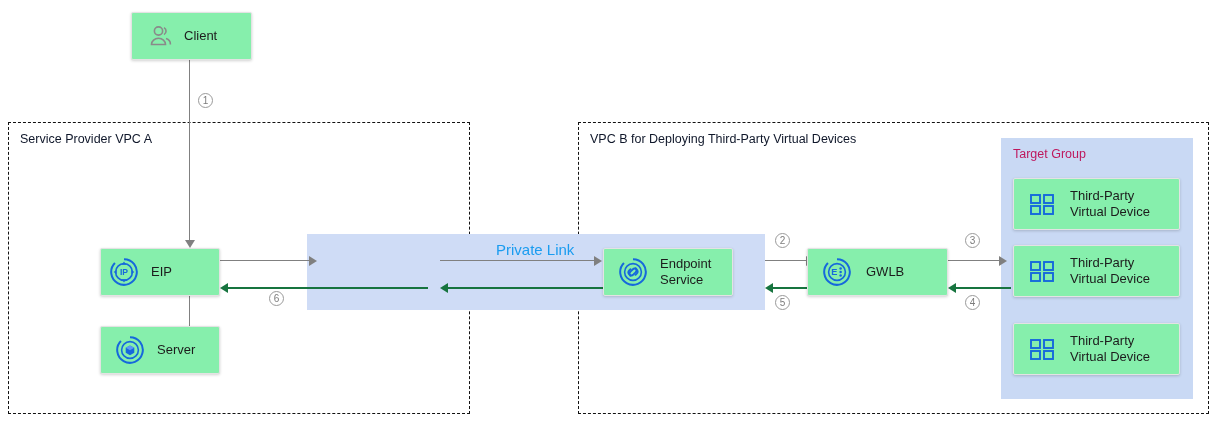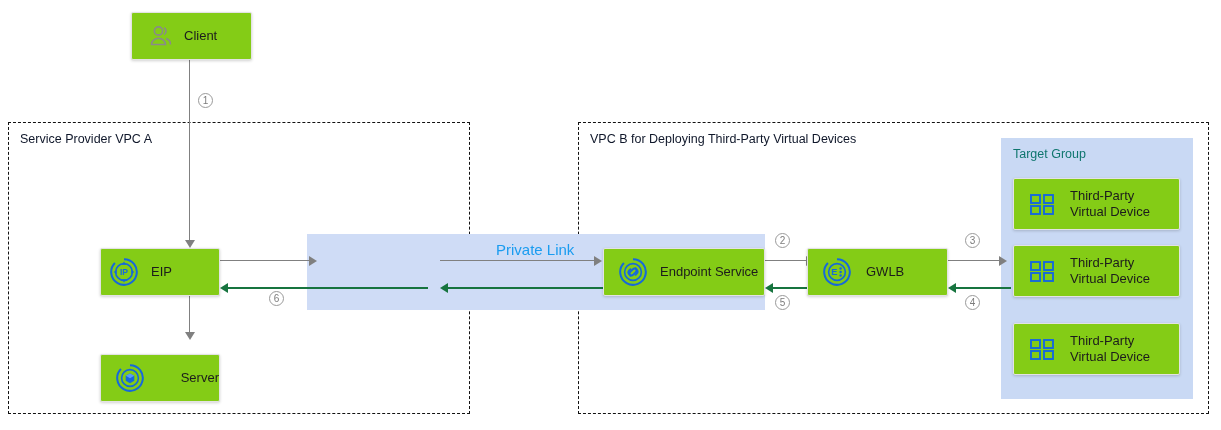--- a/index.html
+++ b/index.html
@@ -6,23 +6,23 @@
   body{font-family:"Liberation Sans", sans-serif;}
   #stage{position:relative;width:1221px;height:430px;background:#fff;overflow:hidden;}
 
   .vpc{position:absolute;border:1.6px dashed #111;box-sizing:border-box;background:transparent;}
   .vpc-title{position:absolute;font-size:12.5px;color:#0f172a;white-space:nowrap;}
 
   .band{position:absolute;background:#cfdcf6;}
   .band-label{position:absolute;font-size:15px;color:#1a9cf0;white-space:nowrap;}
 
   .tg{position:absolute;background:#c9d9f4;}
-  .tg-title{position:absolute;font-size:12.5px;color:#0f766e;white-space:nowrap;}
+  .tg-title{position:absolute;font-size:12.5px;color:#be185d;white-space:nowrap;}
 
-  .node{position:absolute;background:#84cc16;border:1px solid #e3e3e3;border-radius:2px;
+  .node{position:absolute;background:#86efac;border:1px solid #e3e3e3;border-radius:2px;
         box-shadow:0 1px 3px rgba(0,0,0,.18);display:flex;align-items:center;box-sizing:border-box;}
   .node .ico{flex:0 0 auto;display:flex;align-items:center;justify-content:center;}
   .node .lbl{font-size:13px;color:#1c1c1c;line-height:1.25;white-space:pre-line;}
 
   .line{position:absolute;background:#808080;}
   .gline{position:absolute;background:#17743f;}
   .arrow{position:absolute;width:0;height:0;}
   .a-down{border-left:5px solid transparent;border-right:5px solid transparent;border-top:8px solid #808080;}
   .a-right{border-top:5px solid transparent;border-bottom:5px solid transparent;border-left:8px solid #808080;}
   .a-left-g{border-top:5px solid transparent;border-bottom:5px solid transparent;border-right:8px solid #17743f;}
@@ -104,34 +104,34 @@
         <text x="15" y="18.4" text-anchor="middle" font-family="Liberation Sans, sans-serif" font-size="8.6" font-weight="bold" fill="#1668dc">IP</text>
         <path d="M15 4.6 l2.1 3.1 h-4.2 Z" fill="#1668dc"></path>
         <path d="M15 25.4 l2.1 -3.1 h-4.2 Z" fill="#1668dc"></path>
         <path d="M4.6 15 l3.1 -2.1 v4.2 Z" fill="#1668dc"></path>
         <path d="M25.4 15 l-3.1 -2.1 v4.2 Z" fill="#1668dc"></path>
       </svg>
     </span>
     <span class="lbl">EIP</span>
   </div>
 
-  <div class="node" style="left:100px;top:354px;width:120px;height:48px;padding-left:14px;gap:12px;justify-content:space-between;">
+  <div class="node" style="left:100px;top:326px;width:120px;height:48px;padding-left:14px;gap:12px;">
     <span class="ico">
       <svg width="30" height="30" viewBox="0 0 30 30">
         <path d="M15 2.2 a12.8 12.8 0 1 1 -9.05 3.75" fill="none" stroke="#1668dc" stroke-width="2"></path>
         <circle cx="15" cy="15" r="8.4" fill="none" stroke="#1668dc" stroke-width="1.6"></circle>
         <path d="M15 10.4 l4.3 2.45 v4.9 L15 20.2 l-4.3 -2.45 v-4.9 Z" fill="#1668dc"></path>
         <path d="M15 10.4 l4.3 2.45 L15 15.3 l-4.3 -2.45 Z" fill="#5b9bf5"></path>
       </svg>
     </span>
     <span class="lbl">Server</span>
   </div>
 
 
-  <div class="node" style="left:603px;top:248px;width:162px;height:48px;padding-left:14px;gap:12px;text-align:center;">
+  <div class="node" style="left:603px;top:248px;width:130px;height:48px;padding-left:14px;gap:12px;">
     <span class="ico">
       <svg width="30" height="30" viewBox="0 0 30 30">
         <path d="M15 2.2 a12.8 12.8 0 1 1 -9.05 3.75" fill="none" stroke="#1668dc" stroke-width="2"></path>
         <circle cx="15" cy="15" r="8.4" fill="none" stroke="#1668dc" stroke-width="1.6"></circle>
         <path d="M17.6 11.2 a2.9 2.9 0 0 1 0 4.1 l-2.2 2.2 a2.9 2.9 0 0 1 -4.1 -4.1 l1.2 -1.2" fill="none" stroke="#1668dc" stroke-width="1.9" stroke-linecap="round"></path>
         <path d="M12.4 18.8 a2.9 2.9 0 0 1 0 -4.1 l2.2 -2.2 a2.9 2.9 0 0 1 4.1 4.1 l-1.2 1.2" fill="none" stroke="#1668dc" stroke-width="1.9" stroke-linecap="round"></path>
       </svg>
     </span>
     <span class="lbl">Endpoint Service</span>
   </div>

